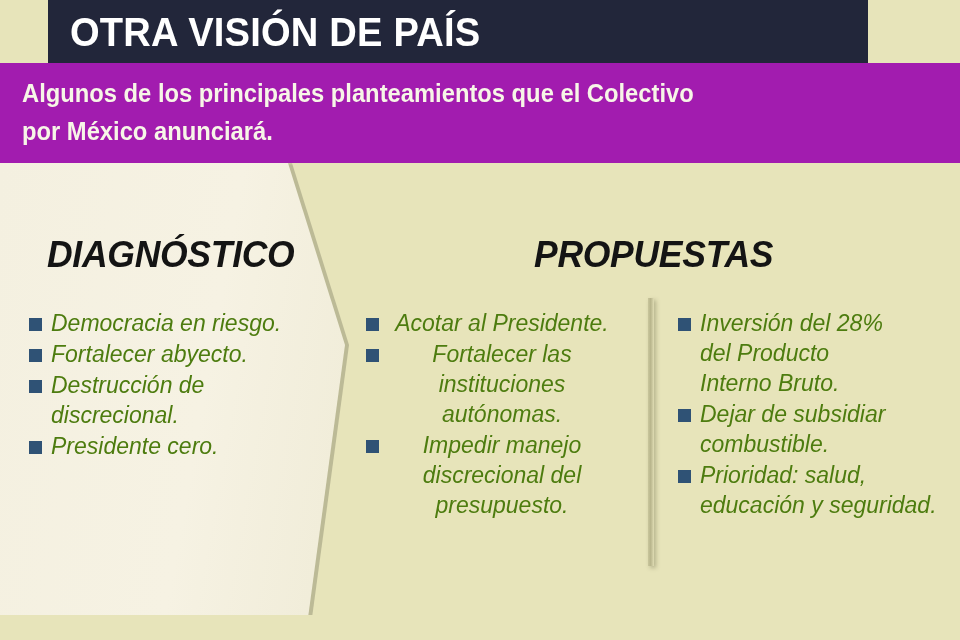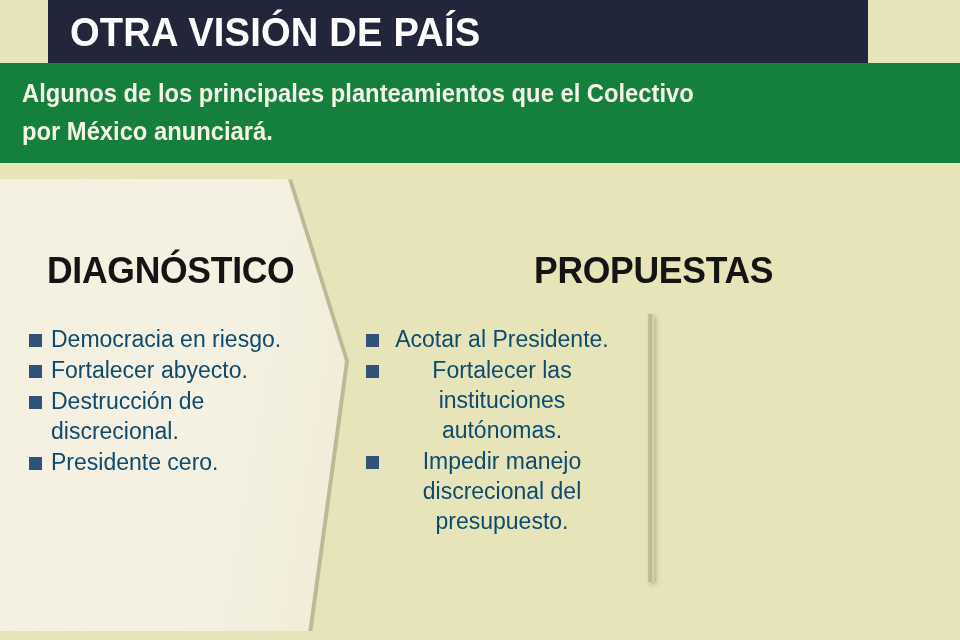--- a/index.html
+++ b/index.html
@@ -46,46 +46,47 @@
     white-space: nowrap;
     line-height: 52px;
   }
 
   .subtitle-band {
     position: absolute;
     left: 0;
     top: 63px;
     width: 960px;
     height: 100px;
-    background: #15803d;
+    background: #a21caf;
     overflow: hidden;
   }
   .subtitle-text {
     position: absolute;
     left: 22px;
     top: 11px;
     width: 900px;
     font-size: 25px;
     font-weight: bold;
     color: #f7f6e7;
     line-height: 38px;
     transform: scaleX(0.95);
     transform-origin: left top;
     white-space: pre-line;
   }
 
   
   .body-area {
     position: absolute;
     left: 0;
-    top: 179px;
+    top: 163px;
     width: 960px;
     height: 452px;
     background: #e7e4ba;
     overflow: hidden;
+    font-style: italic;
   }
 
   
   .panel-shadow {
     position: absolute;
     left: 0;
     top: 0;
     width: 360px;
     height: 477px;
     background: #9a9878;
@@ -144,21 +145,21 @@
     position: absolute;
     list-style: none;
     margin: 0;
     padding: 0;
   }
   .bullet-list li {
     position: relative;
     padding-left: 22px;
     font-size: 23px;
     line-height: 30px;
-    color: #0c4a6e;
+    color: #4d7c0f;
     margin-bottom: 1px;
   }
   .bullet-list li .sq {
     position: absolute;
     left: 0;
     top: 10px;
     width: 13px;
     height: 13px;
     background: #2f5275;
   }
@@ -241,15 +242,33 @@
 autónomas.</span>
         </li>
         <li>
           <span class="sq"></span>
           <span class="txt">Impedir manejo
 discrecional del
 presupuesto.</span>
         </li>
       </ul>
 
+    <ul class="bullet-list" id="list-propuestas-2">
+        <li>
+          <span class="sq"></span>
+          <span class="txt">Inversión del 28%
+del Producto
+Interno Bruto.</span>
+        </li>
+        <li>
+          <span class="sq"></span>
+          <span class="txt">Dejar de subsidiar
+combustible.</span>
+        </li>
+        <li>
+          <span class="sq"></span>
+          <span class="txt">Prioridad: salud,
+educación y seguridad.</span>
+        </li>
+      </ul>
 
   </div>
 </div>
 
 </body></html>

